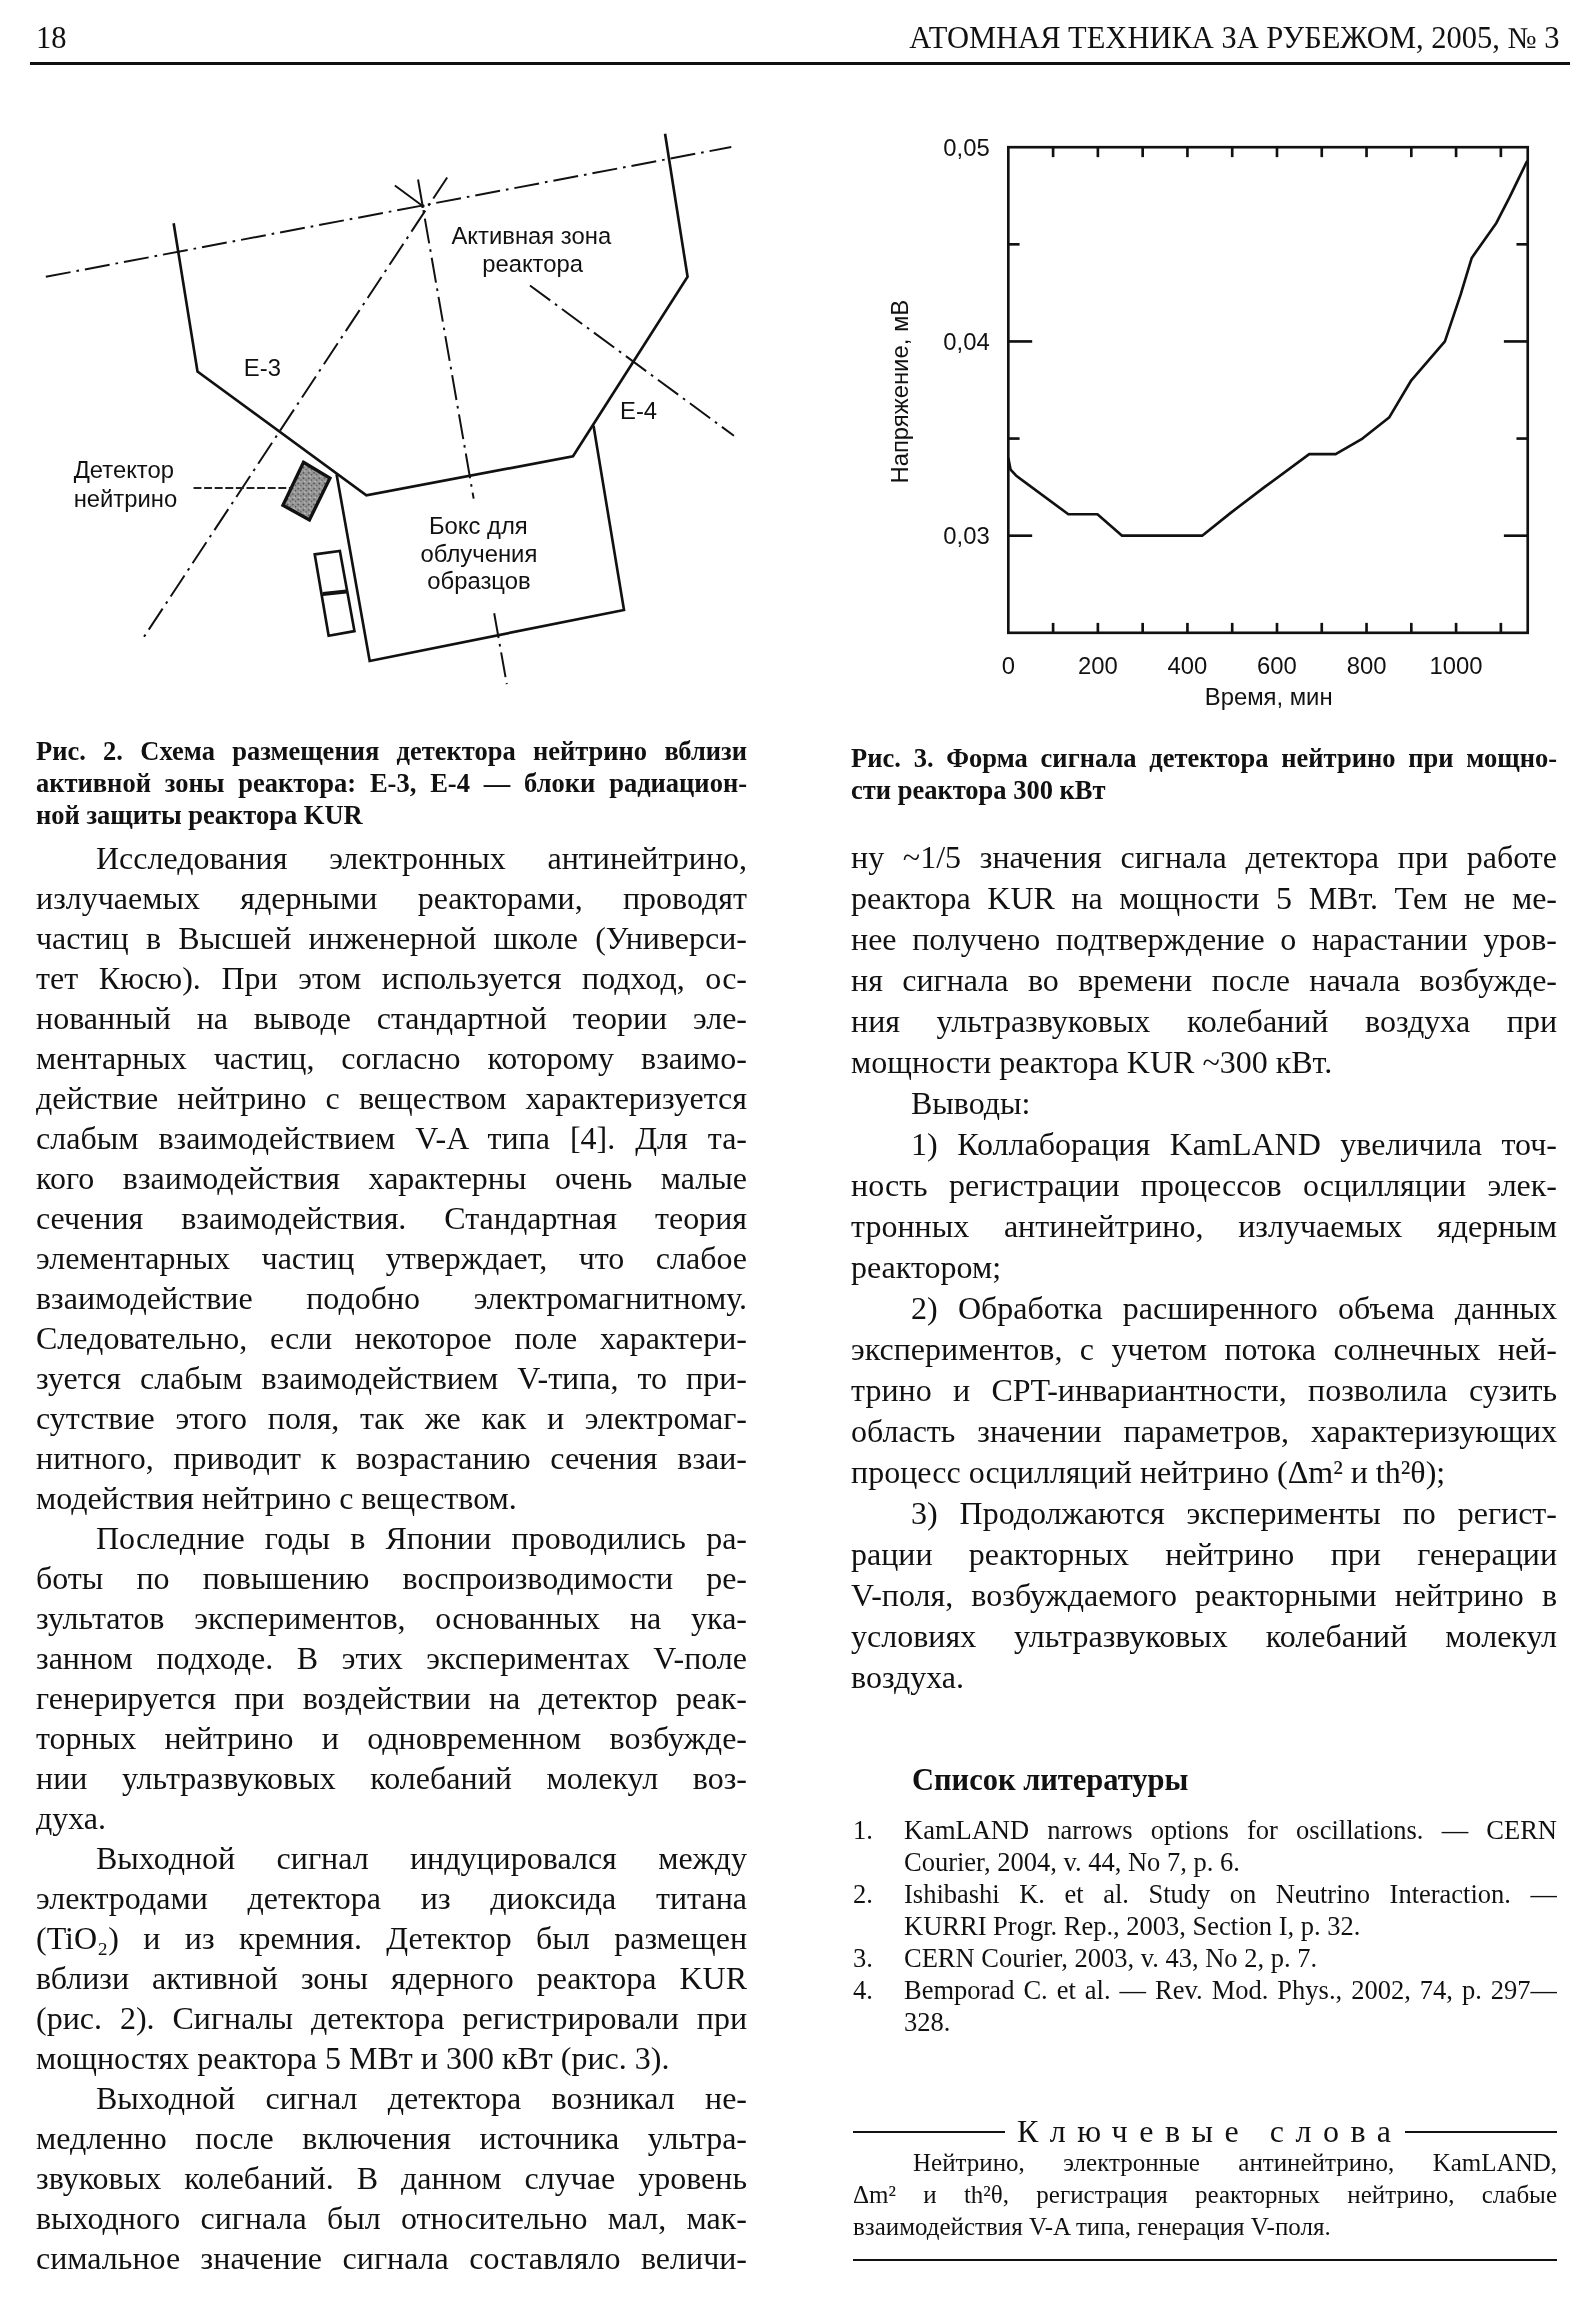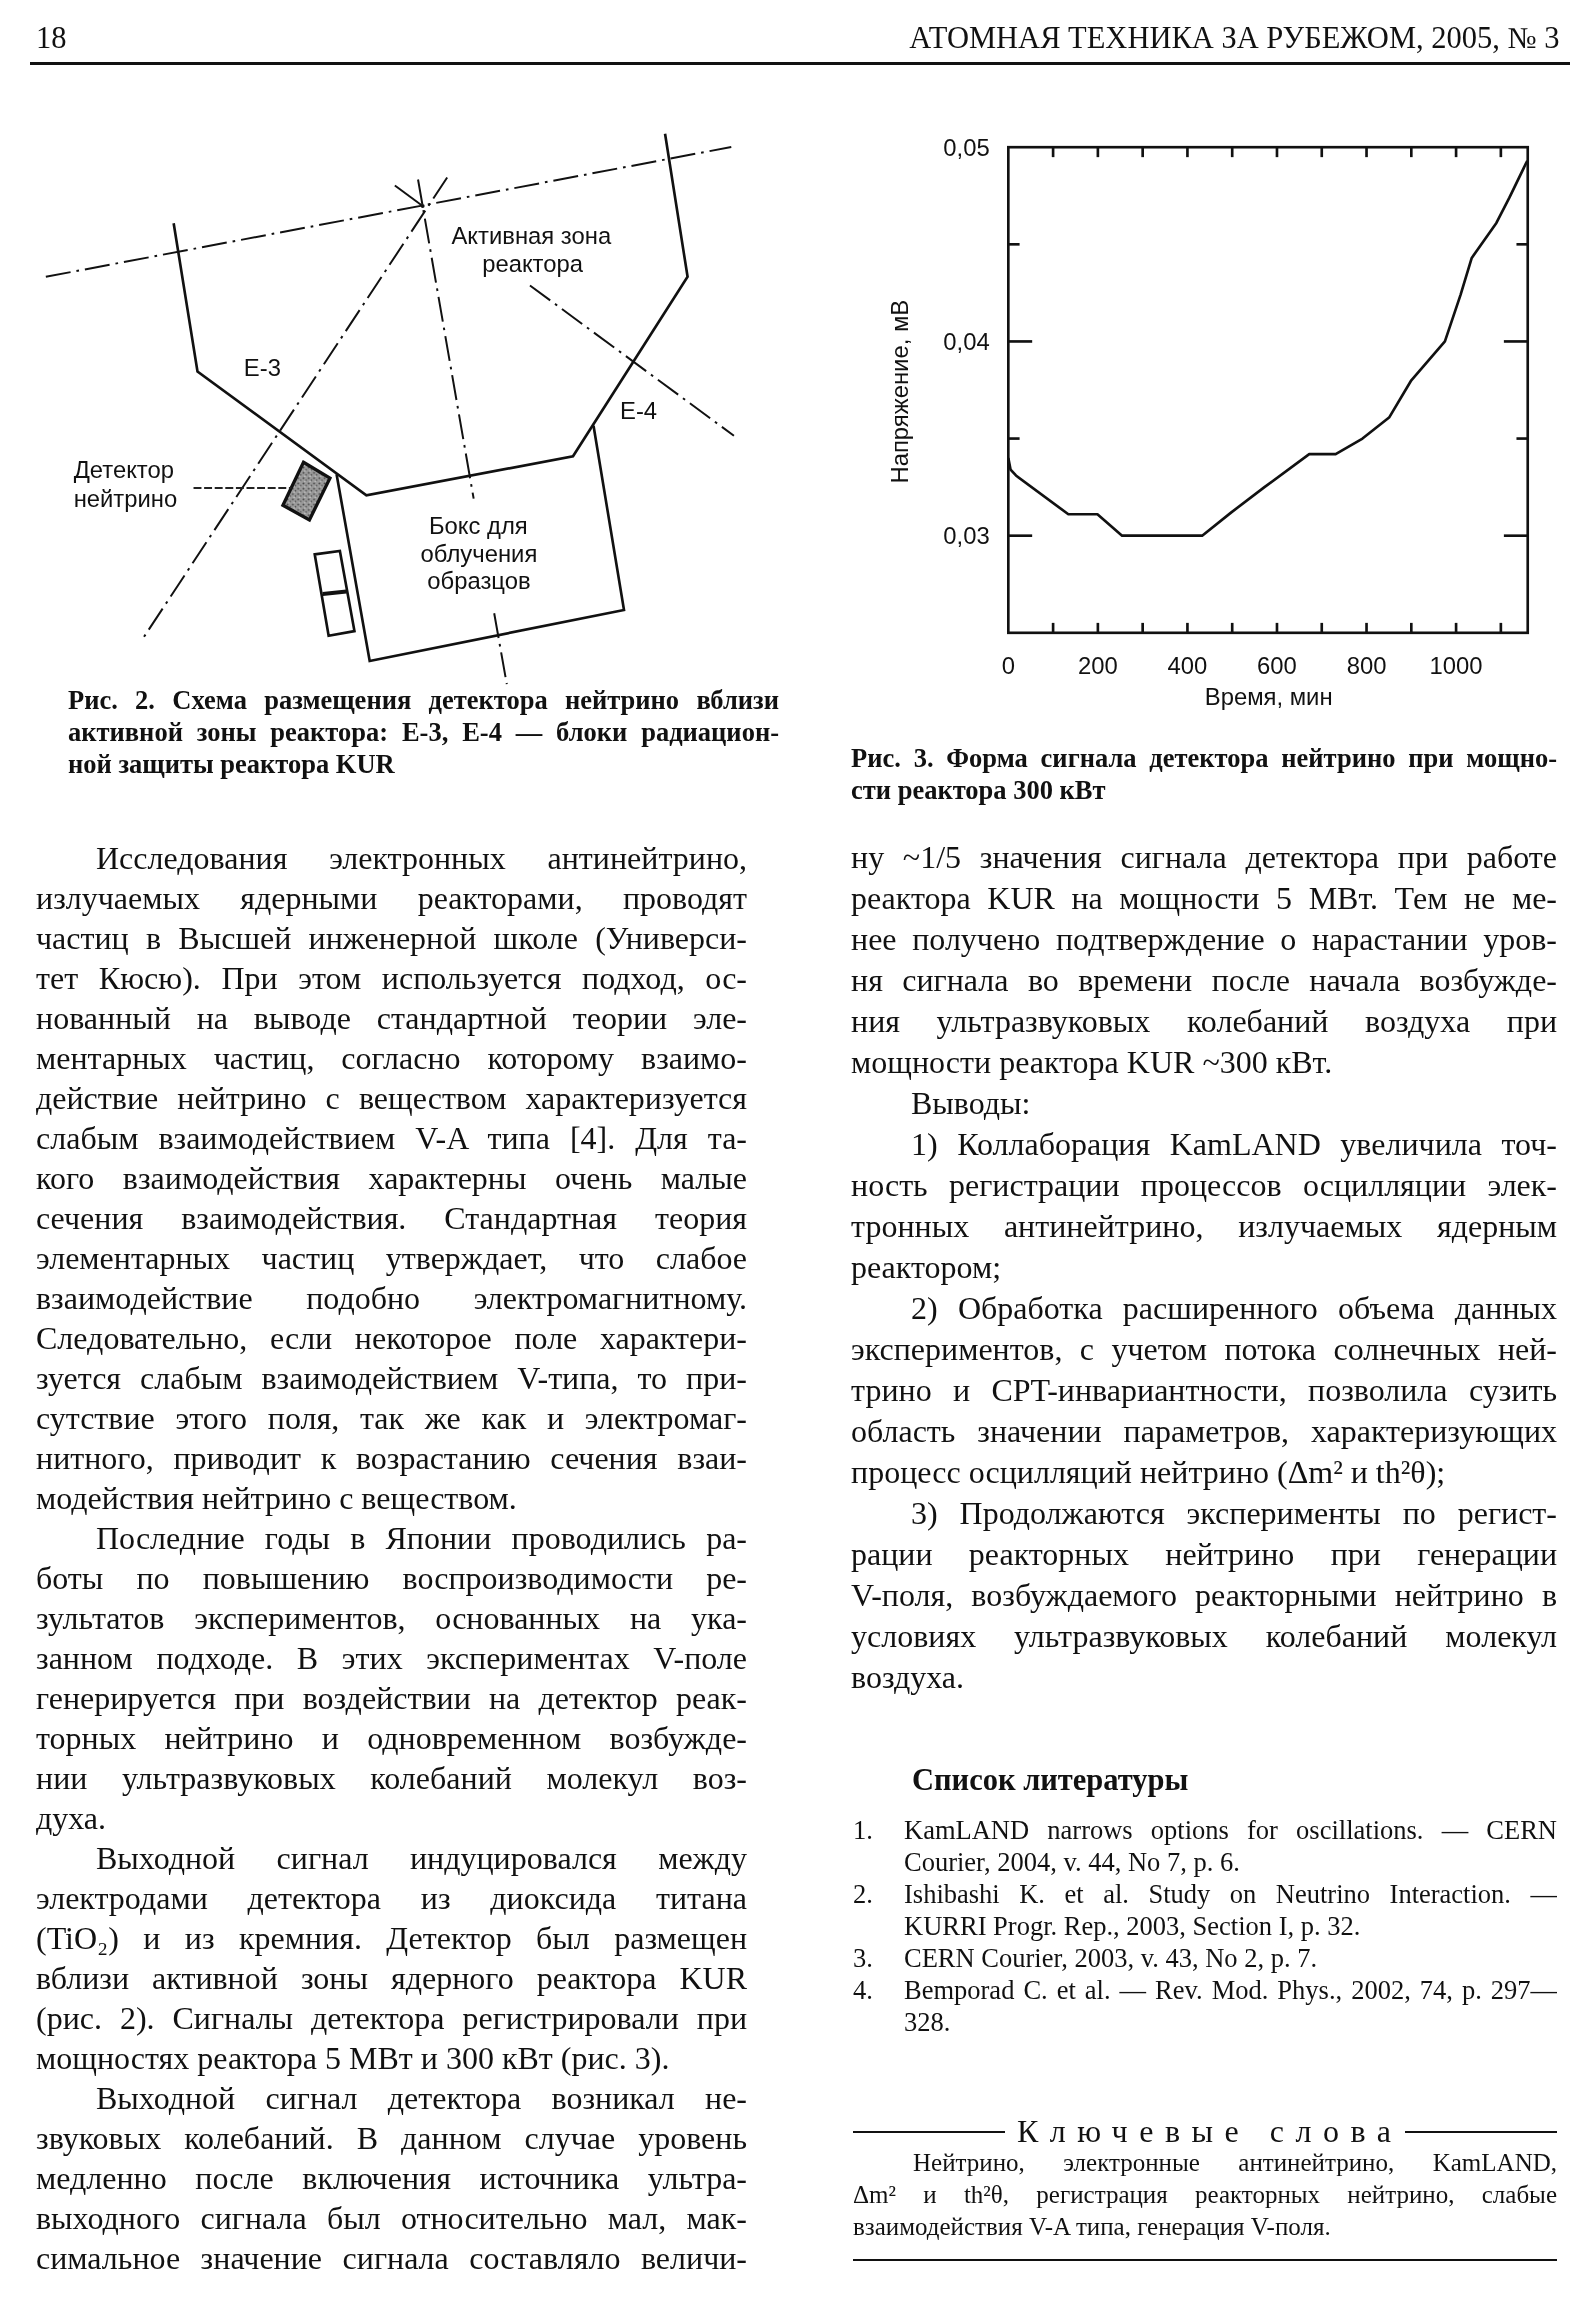--- a/index.html
+++ b/index.html
@@ -82,21 +82,21 @@
     <text class="dlabel" x="804" y="411" text-anchor="middle">реактора</text>
     <text class="dlabel" x="396" y="567" text-anchor="middle">Е-3</text>
     <text class="dlabel" x="964" y="633" text-anchor="middle">Е-4</text>
     <text class="dlabel" x="111" y="722">Детектор</text>
     <text class="dlabel" x="111" y="766">нейтрино</text>
     <text class="dlabel" x="722" y="806" text-anchor="middle">Бокс для</text>
     <text class="dlabel" x="723" y="848" text-anchor="middle">облучения</text>
     <text class="dlabel" x="723" y="890" text-anchor="middle">образцов</text>
   </svg>
 
-  <div id="fig2-caption" class="cap" style="left:36px; top:684px; width:711px;margin-left:32px;">
+  <div id="fig2-caption" class="cap" style="left:36px; top:735px; width:711px;">
     <span class="ln">Рис. 2. Схема размещения детектора нейтрино вблизи</span>
     <span class="ln">активной зоны реактора: Е-3, Е-4 — блоки радиацион-</span>
     <span class="ln last">ной защиты реактора KUR</span>
   </div>
 
   <svg class="gfx" id="chart-svg" width="1590" height="729" viewBox="0 0 2400 1100">
     <g id="chart-root">
       <rect x="1522" y="222" width="784" height="733" fill="none" stroke="#111" stroke-width="4"></rect>
       <g id="chart-ticks">
           <line x1="1589.5862068965516" x2="1589.5862068965516" y1="955" y2="940" stroke="#111" stroke-width="4"></line>
@@ -185,22 +185,22 @@
     <p>
       <span class="ln first">Выходной сигнал индуцировался между</span>
       <span class="ln">электродами детектора из диоксида титана</span>
       <span class="ln">(TiO₂) и из кремния. Детектор был размещен</span>
       <span class="ln">вблизи активной зоны ядерного реактора KUR</span>
       <span class="ln">(рис. 2). Сигналы детектора регистрировали при</span>
       <span class="ln last">мощностях реактора 5 МВт и 300 кВт (рис. 3).</span>
     </p>
     <p>
       <span class="ln first">Выходной сигнал детектора возникал не-</span>
+      <span class="ln">медленно после включения источника ультра-</span>
       <span class="ln">звуковых колебаний. В данном случае уровень</span>
-      <span class="ln">медленно после включения источника ультра-</span>
       <span class="ln">выходного сигнала был относительно мал, мак-</span>
       <span class="ln">симальное значение сигнала составляло величи-</span>
     </p>
   </div>
 
   <div id="right-col" class="col">
     <p>
       <span class="ln">ну ~1/5 значения сигнала детектора при работе</span>
       <span class="ln">реактора KUR на мощности 5 МВт. Тем не ме-</span>
       <span class="ln">нее получено подтверждение о нарастании уров-</span>

